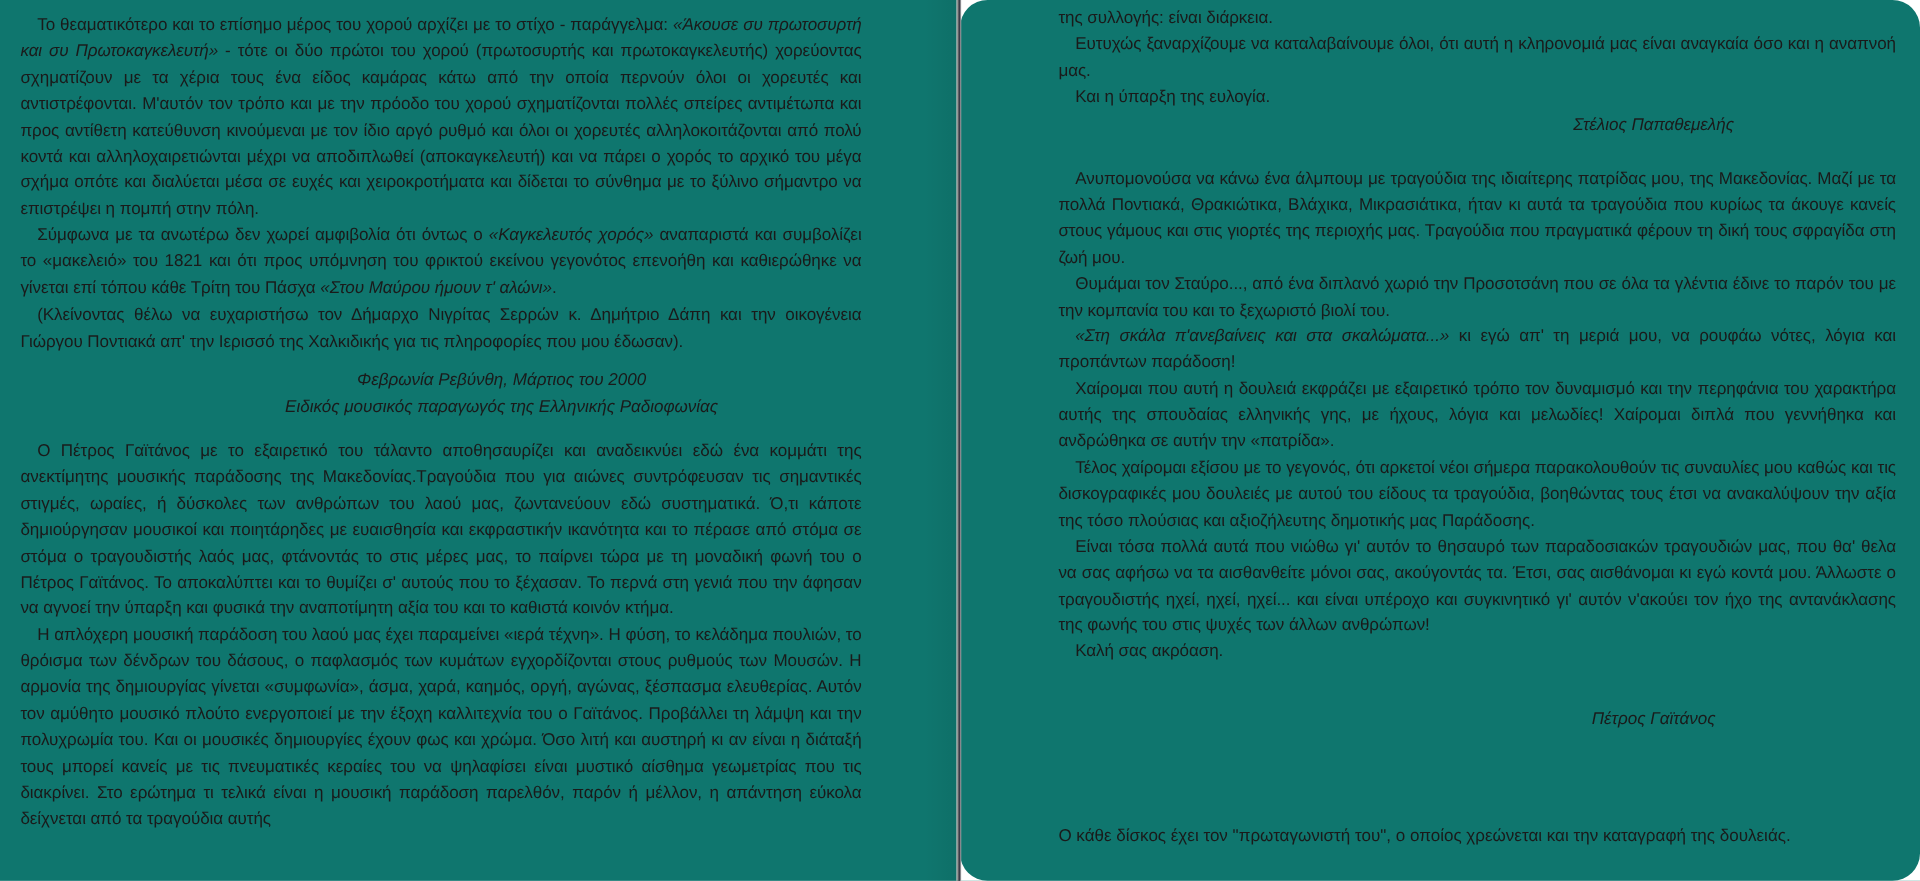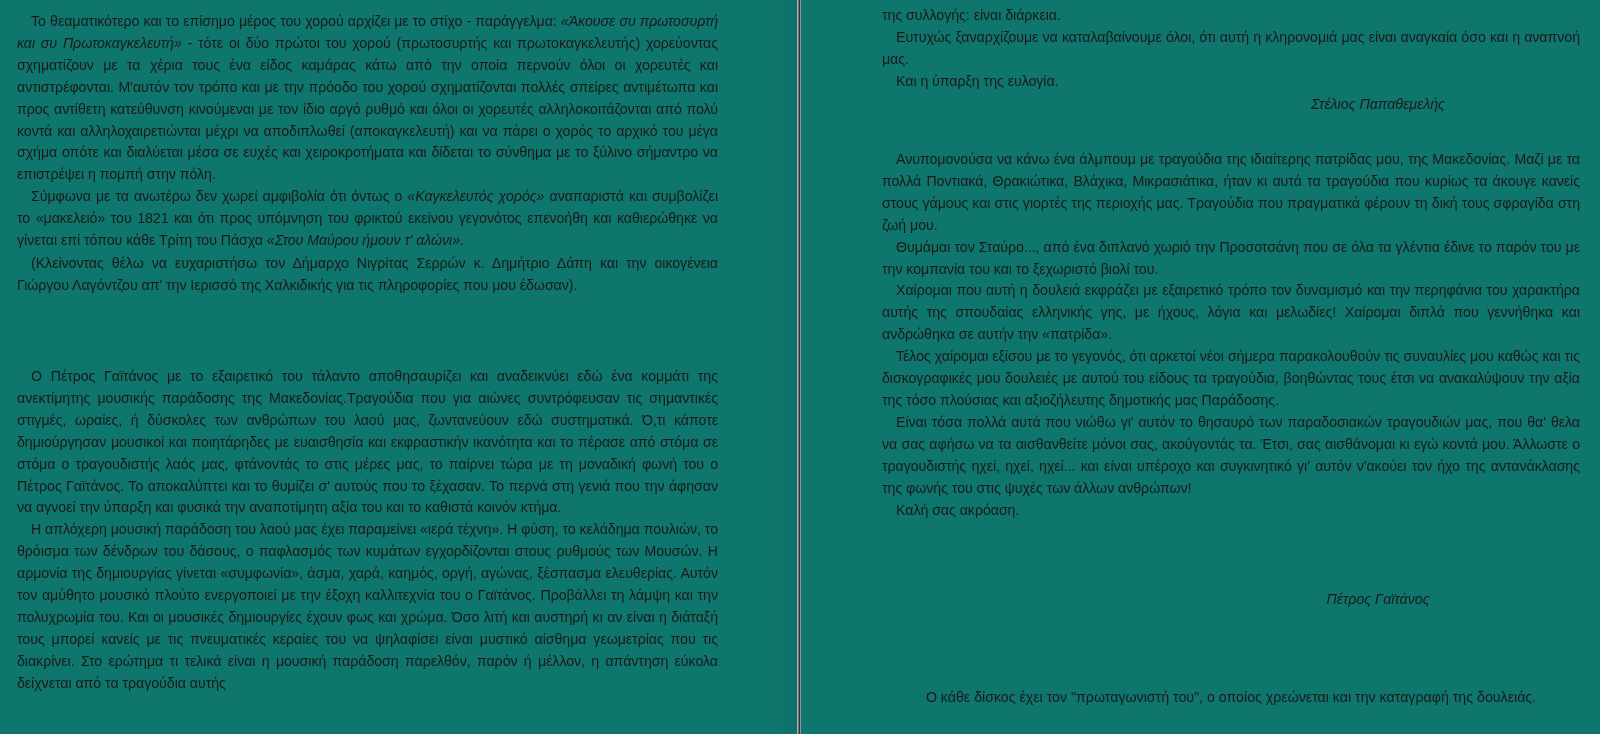--- a/index.html
+++ b/index.html
@@ -8,21 +8,21 @@
       background: #ffffff;
       font-family: "Liberation Sans", "DejaVu Sans", sans-serif;
       color: #1a1a1a;
       position: relative;
     }
     .spread { position: absolute; inset: 0; display: flex; }
     .page {
       position: relative; height: 734px; background: #0f766e; box-sizing: border-box;
     }
     .page-left { width: 800px; }
-    .page-right { width: 800px; }
+    .page-right { width: 800px; border-radius: 23px; }
     .fold {
       position: absolute; left: 797px; top: 0; width: 4px; height: 734px;
       background: linear-gradient(to right, #cfcfcf 0%, #6b6b6b 40%, #2a2a3a 60%, #bdbdbd 100%);
       z-index: 3;
     }
     .fold-shadow {
       position: absolute; left: 770px; top: 0; width: 28px; height: 734px;
       background: linear-gradient(to right, rgba(0,0,0,0) 0%, rgba(0,0,0,0.06) 100%);
       z-index: 2;
     }
@@ -36,55 +36,60 @@
       position: absolute; font-style: italic; font-size: 14.2px; line-height: 21.9px;
       text-align: center;
     }
     em { font-style: italic; }
     #left-block-1 { left: 17px; top: 11px; width: 701px; }
     #left-block-2 { left: 17px; top: 253px; width: 701px; }
     #left-sig { right: 82px; top: 307px; width: 600px; }
     #left-block-3 { left: 17px; top: 366px; width: 701px; }
     #right-block-1 { left: 82px; top: 5px; width: 698px; }
     #right-sig-1 { right: 22px; top: 94px; width: 400px; }
-    #right-block-2 { left: 82px; top: 149px; width: 698px; }
+    #right-block-2 { left: 82px; top: 139px; width: 698px; }
     #right-sig-2 { right: 22px; top: 589px; width: 400px; }
-    #right-closing { left: 82px; top: 687px; width: 698px; text-align: center; font-size: 14.2px; line-height: 21.9px; position: absolute; }
+    #right-closing { left: 82px; top: 687px; width: 698px; text-align: left; font-size: 14.2px; line-height: 21.9px; position: absolute; }
   </style>
 </head>
 <body>
 
 <div class="spread">
   <div class="page page-left">
     <div class="text-block" id="left-block-1">
         <p><span>Το θεαματικότερο και το επίσημο μέρος του χορού αρχίζει με το στίχο - παράγγελμα: </span><em>«Άκουσε συ πρωτοσυρτή και συ Πρωτοκαγκελευτή»</em><span> - τότε οι δύο πρώτοι του χορού (πρωτοσυρτής και πρωτοκαγκελευτής) χορεύοντας σχηματίζουν με τα χέρια τους ένα είδος καμάρας κάτω από την οποία περνούν όλοι οι χορευτές και αντιστρέφονται. Μ'αυτόν τον τρόπο και με την πρόοδο του χορού σχηματίζονται πολλές σπείρες αντιμέτωπα και προς αντίθετη κατεύθυνση κινούμεναι με τον ίδιο αργό ρυθμό και όλοι οι χορευτές αλληλοκοιτάζονται από πολύ κοντά και αλληλοχαιρετιώνται μέχρι να αποδιπλωθεί (αποκαγκελευτή) και να πάρει ο χορός το αρχικό του μέγα σχήμα οπότε και διαλύεται μέσα σε ευχές και χειροκροτήματα και δίδεται το σύνθημα με το ξύλινο σήμαντρο να επιστρέψει η πομπή στην πόλη.</span></p>
         <p><span>Σύμφωνα με τα ανωτέρω δεν χωρεί αμφιβολία ότι όντως ο </span><em>«Καγκελευτός χορός»</em><span> αναπαριστά και συμβολίζει το «μακελειό» του 1821 και ότι προς υπόμνηση του φρικτού εκείνου γεγονότος επενοήθη και καθιερώθηκε να γίνεται επί τόπου κάθε Τρίτη του Πάσχα </span><em>«Στου Μαύρου ήμουν τ' αλώνι»</em><span>.</span></p>
       </div>
     <div class="text-block" id="left-block-2">
-      <p>(Κλείνοντας θέλω να ευχαριστήσω τον Δήμαρχο Νιγρίτας Σερρών κ. Δημήτριο Δάπη και την οικογένεια Γιώργου Λαγόντζου απ' την Ιερισσό της Χαλκιδικής για τις πληροφορίες που μου έδωσαν).</p>
+      <p>(Κλείνοντας θέλω να ευχαριστήσω τον Δήμαρχο Νιγρίτας Σερρών κ. Δημήτριο Δάπη και την οικογένεια Γιώργου Ποντιακά απ' την Ιερισσό της Χαλκιδικής για τις πληροφορίες που μου έδωσαν).</p>
+    </div>
+    <div class="signature" id="left-sig">
+      <div>Φεβρωνία Ρεβύνθη, Μάρτιος του 2000</div>
+      <div>Ειδικός μουσικός παραγωγός της Ελληνικής Ραδιοφωνίας</div>
     </div>
     <div class="text-block" id="left-block-3">
       <p>Ο Πέτρος Γαϊτάνος με το εξαιρετικό του τάλαντο αποθησαυρίζει και αναδεικνύει εδώ ένα κομμάτι της ανεκτίμητης μουσικής παράδοσης της Μακεδονίας.Τραγούδια που για αιώνες συντρόφευσαν τις σημαντικές στιγμές, ωραίες, ή δύσκολες των ανθρώπων του λαού μας, ζωντανεύουν εδώ συστηματικά. Ό,τι κάποτε δημιούργησαν μουσικοί και ποιητάρηδες με ευαισθησία και εκφραστικήν ικανότητα και το πέρασε από στόμα σε στόμα ο τραγουδιστής λαός μας, φτάνοντάς το στις μέρες μας, το παίρνει τώρα με τη μοναδική φωνή του ο Πέτρος Γαϊτάνος. Το αποκαλύπτει και το θυμίζει σ' αυτούς που το ξέχασαν. Το περνά στη γενιά που την άφησαν να αγνοεί την ύπαρξη και φυσικά την αναποτίμητη αξία του και το καθιστά κοινόν κτήμα.</p>
       <p>Η απλόχερη μουσική παράδοση του λαού μας έχει παραμείνει «ιερά τέχνη». Η φύση, το κελάδημα πουλιών, το θρόισμα των δένδρων του δάσους, ο παφλασμός των κυμάτων εγχορδίζονται στους ρυθμούς των Μουσών. Η αρμονία της δημιουργίας γίνεται «συμφωνία», άσμα, χαρά, καημός, οργή, αγώνας, ξέσπασμα ελευθερίας. Αυτόν τον αμύθητο μουσικό πλούτο ενεργοποιεί με την έξοχη καλλιτεχνία του ο Γαϊτάνος. Προβάλλει τη λάμψη και την πολυχρωμία του. Και οι μουσικές δημιουργίες έχουν φως και χρώμα. Όσο λιτή και αυστηρή κι αν είναι η διάταξή τους μπορεί κανείς με τις πνευματικές κεραίες του να ψηλαφίσει είναι μυστικό αίσθημα γεωμετρίας που τις διακρίνει. Στο ερώτημα τι τελικά είναι η μουσική παράδοση παρελθόν, παρόν ή μέλλον, η απάντηση εύκολα δείχνεται από τα τραγούδια αυτής</p>
     </div>
   </div>
 
   <div class="fold-shadow"></div>
   <div class="fold"></div>
 
   <div class="page page-right">
     <div class="text-block" id="right-block-1">
         <p class="noindent">της συλλογής: είναι διάρκεια.</p>
         <p>Ευτυχώς ξαναρχίζουμε να καταλαβαίνουμε όλοι, ότι αυτή η κληρονομιά μας είναι αναγκαία όσο και η αναπνοή μας.</p>
         <p>Και η ύπαρξη της ευλογία.</p>
       </div>
     <div class="signature" id="right-sig-1">Στέλιος Παπαθεμελής</div>
     <div class="text-block" id="right-block-2">
         <p><span>Ανυπομονούσα να κάνω ένα άλμπουμ με τραγούδια της ιδιαίτερης πατρίδας μου, της Μακεδονίας. Μαζί με τα πολλά Ποντιακά, Θρακιώτικα, Βλάχικα, Μικρασιάτικα, ήταν κι αυτά τα τραγούδια που κυρίως τα άκουγε κανείς στους γάμους και στις γιορτές της περιοχής μας. Τραγούδια που πραγματικά φέρουν τη δική τους σφραγίδα στη ζωή μου.</span></p>
         <p><span>Θυμάμαι τον Σταύρο..., από ένα διπλανό χωριό την Προσοτσάνη που σε όλα τα γλέντια έδινε το παρόν του με την κομπανία του και το ξεχωριστό βιολί του.</span></p>
+        <p><em>«Στη σκάλα π'ανεβαίνεις και στα σκαλώματα...»</em><span> κι εγώ απ' τη μεριά μου, να ρουφάω νότες, λόγια και προπάντων παράδοση!</span></p>
         <p><span>Χαίρομαι που αυτή η δουλειά εκφράζει με εξαιρετικό τρόπο τον δυναμισμό και την περηφάνια του χαρακτήρα αυτής της σπουδαίας ελληνικής γης, με ήχους, λόγια και μελωδίες! Χαίρομαι διπλά που γεννήθηκα και ανδρώθηκα σε αυτήν την «πατρίδα».</span></p>
         <p><span>Τέλος χαίρομαι εξίσου με το γεγονός, ότι αρκετοί νέοι σήμερα παρακολουθούν τις συναυλίες μου καθώς και τις δισκογραφικές μου δουλειές με αυτού του είδους τα τραγούδια, βοηθώντας τους έτσι να ανακαλύψουν την αξία της τόσο πλούσιας και αξιοζήλευτης δημοτικής μας Παράδοσης.</span></p>
         <p><span>Είναι τόσα πολλά αυτά που νιώθω γι' αυτόν το θησαυρό των παραδοσιακών τραγουδιών μας, που θα' θελα να σας αφήσω να τα αισθανθείτε μόνοι σας, ακούγοντάς τα. Έτσι, σας αισθάνομαι κι εγώ κοντά μου. Άλλωστε ο τραγουδιστής ηχεί, ηχεί, ηχεί... και είναι υπέροχο και συγκινητικό γι' αυτόν ν'ακούει τον ήχο της αντανάκλασης της φωνής του στις ψυχές των άλλων ανθρώπων!</span></p>
         <p><span>Καλή σας ακρόαση.</span></p>
       </div>
     <div class="signature" id="right-sig-2">Πέτρος Γαϊτάνος</div>
     <div id="right-closing">Ο κάθε δίσκος έχει τον "πρωταγωνιστή του", ο οποίος χρεώνεται και την καταγραφή της δουλειάς.</div>
   </div>
 </div>
 

